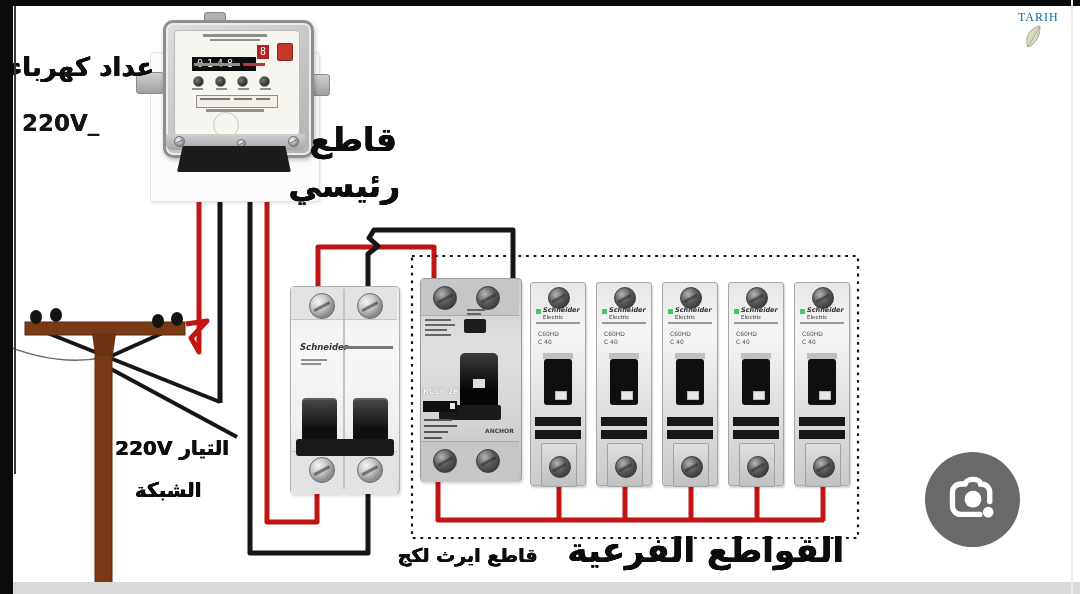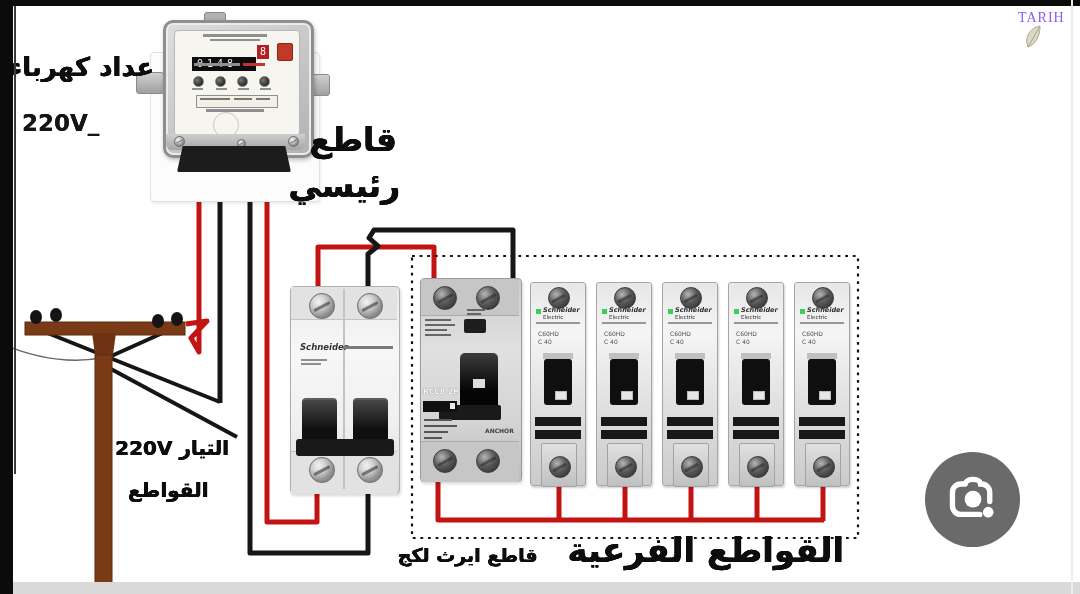--- a/index.html
+++ b/index.html
@@ -81,22 +81,22 @@
   .s-mark{position:absolute;left:8px;top:32px;width:12px;height:9px;background:#e6e6e6;border-left:3px solid #0f0f0f;
           box-shadow:inset 0 0 0 1px #bbb;}
   .s-stripe{position:absolute;left:4px;width:46px;height:9px;background:#181818;}
   .s-neck{position:absolute;left:10px;top:160px;width:34px;height:42px;border:1px solid #a2a2a2;
           background:linear-gradient(#e0e0e0,#c0c0c0);border-radius:2px;}
   
   .lens-btn{left:925px;top:452px;width:95px;height:95px;border-radius:50%;background:#6a6a6a;
             display:flex;align-items:center;justify-content:center;cursor:pointer;}
   .lens-stroke{fill:none;stroke:#fff;stroke-width:7;stroke-linecap:round;}
   
-  .watermark{left:1018px;top:10px;color:#8b5cf6;font-family:"Liberation Serif",serif;
-             font-size:14px;letter-spacing:1px;}
+  .watermark{left:1018px;top:10px;color:#0369a1;font-family:"Liberation Serif",serif;
+             font-size:12px;letter-spacing:1px;}
 </style>
 </head>
 <body>
 
 <div class="canvas">
 
   <svg class="abs" width="1080" height="594" viewBox="0 0 1080 594" style="left:0;top:0">
 
     <g>
       <path d="M -5,341 Q 55,368 106,357" stroke="#666" stroke-width="1.5" fill="none"></path>
@@ -291,21 +291,21 @@
     <div class="s-neck">
         <div class="screw dark" style="left:7px;top:12px;width:20px;height:20px"></div>
       </div>
   </div>
 
   <div class="abs ar" style="left:6px;top:52px;width:148px;font-size:26px;overflow:hidden">عداد كهرباء</div>
   <div class="abs lat" style="left:22px;top:110px;font-size:23px">220V_</div>
   <div class="abs ar" style="left:300px;top:166px;width:100px;font-size:33px;text-align:center">رئيسي</div>
   <div class="abs ar" style="left:308px;top:120px;width:90px;font-size:33px;text-align:center">قاطع</div>
   <div class="abs ar" style="left:112px;top:436px;width:120px;font-size:20px;text-align:center">التيار 220V</div>
-  <div class="abs ar" style="left:118px;top:478px;width:100px;font-size:20px;text-align:center">القواطع</div>
+  <div class="abs ar" style="left:118px;top:478px;width:100px;font-size:20px;text-align:center">الشبكة</div>
   <div class="abs ar" style="left:390px;top:544px;width:155px;font-size:19px;text-align:center">قاطع ايرث لكج</div>
   <div class="abs ar" style="left:548px;top:530px;width:315px;font-size:34px;text-align:center">القواطع الفرعية</div>
 
   <div class="abs watermark"><span>TARIH</span></div>
   <svg class="abs" style="left:1022px;top:24px" width="22" height="26" viewBox="0 0 22 26">
     <path d="M6,23 C2,13 8,4 18,2 C18,12 14,20 6,23 Z" fill="#d9d9c6" stroke="#a8a891" stroke-width="1"></path>
     <path d="M6,23 L18,2" stroke="#a8a891" stroke-width="1" fill="none"></path>
   </svg>
 
   <div class="abs lens-btn">

